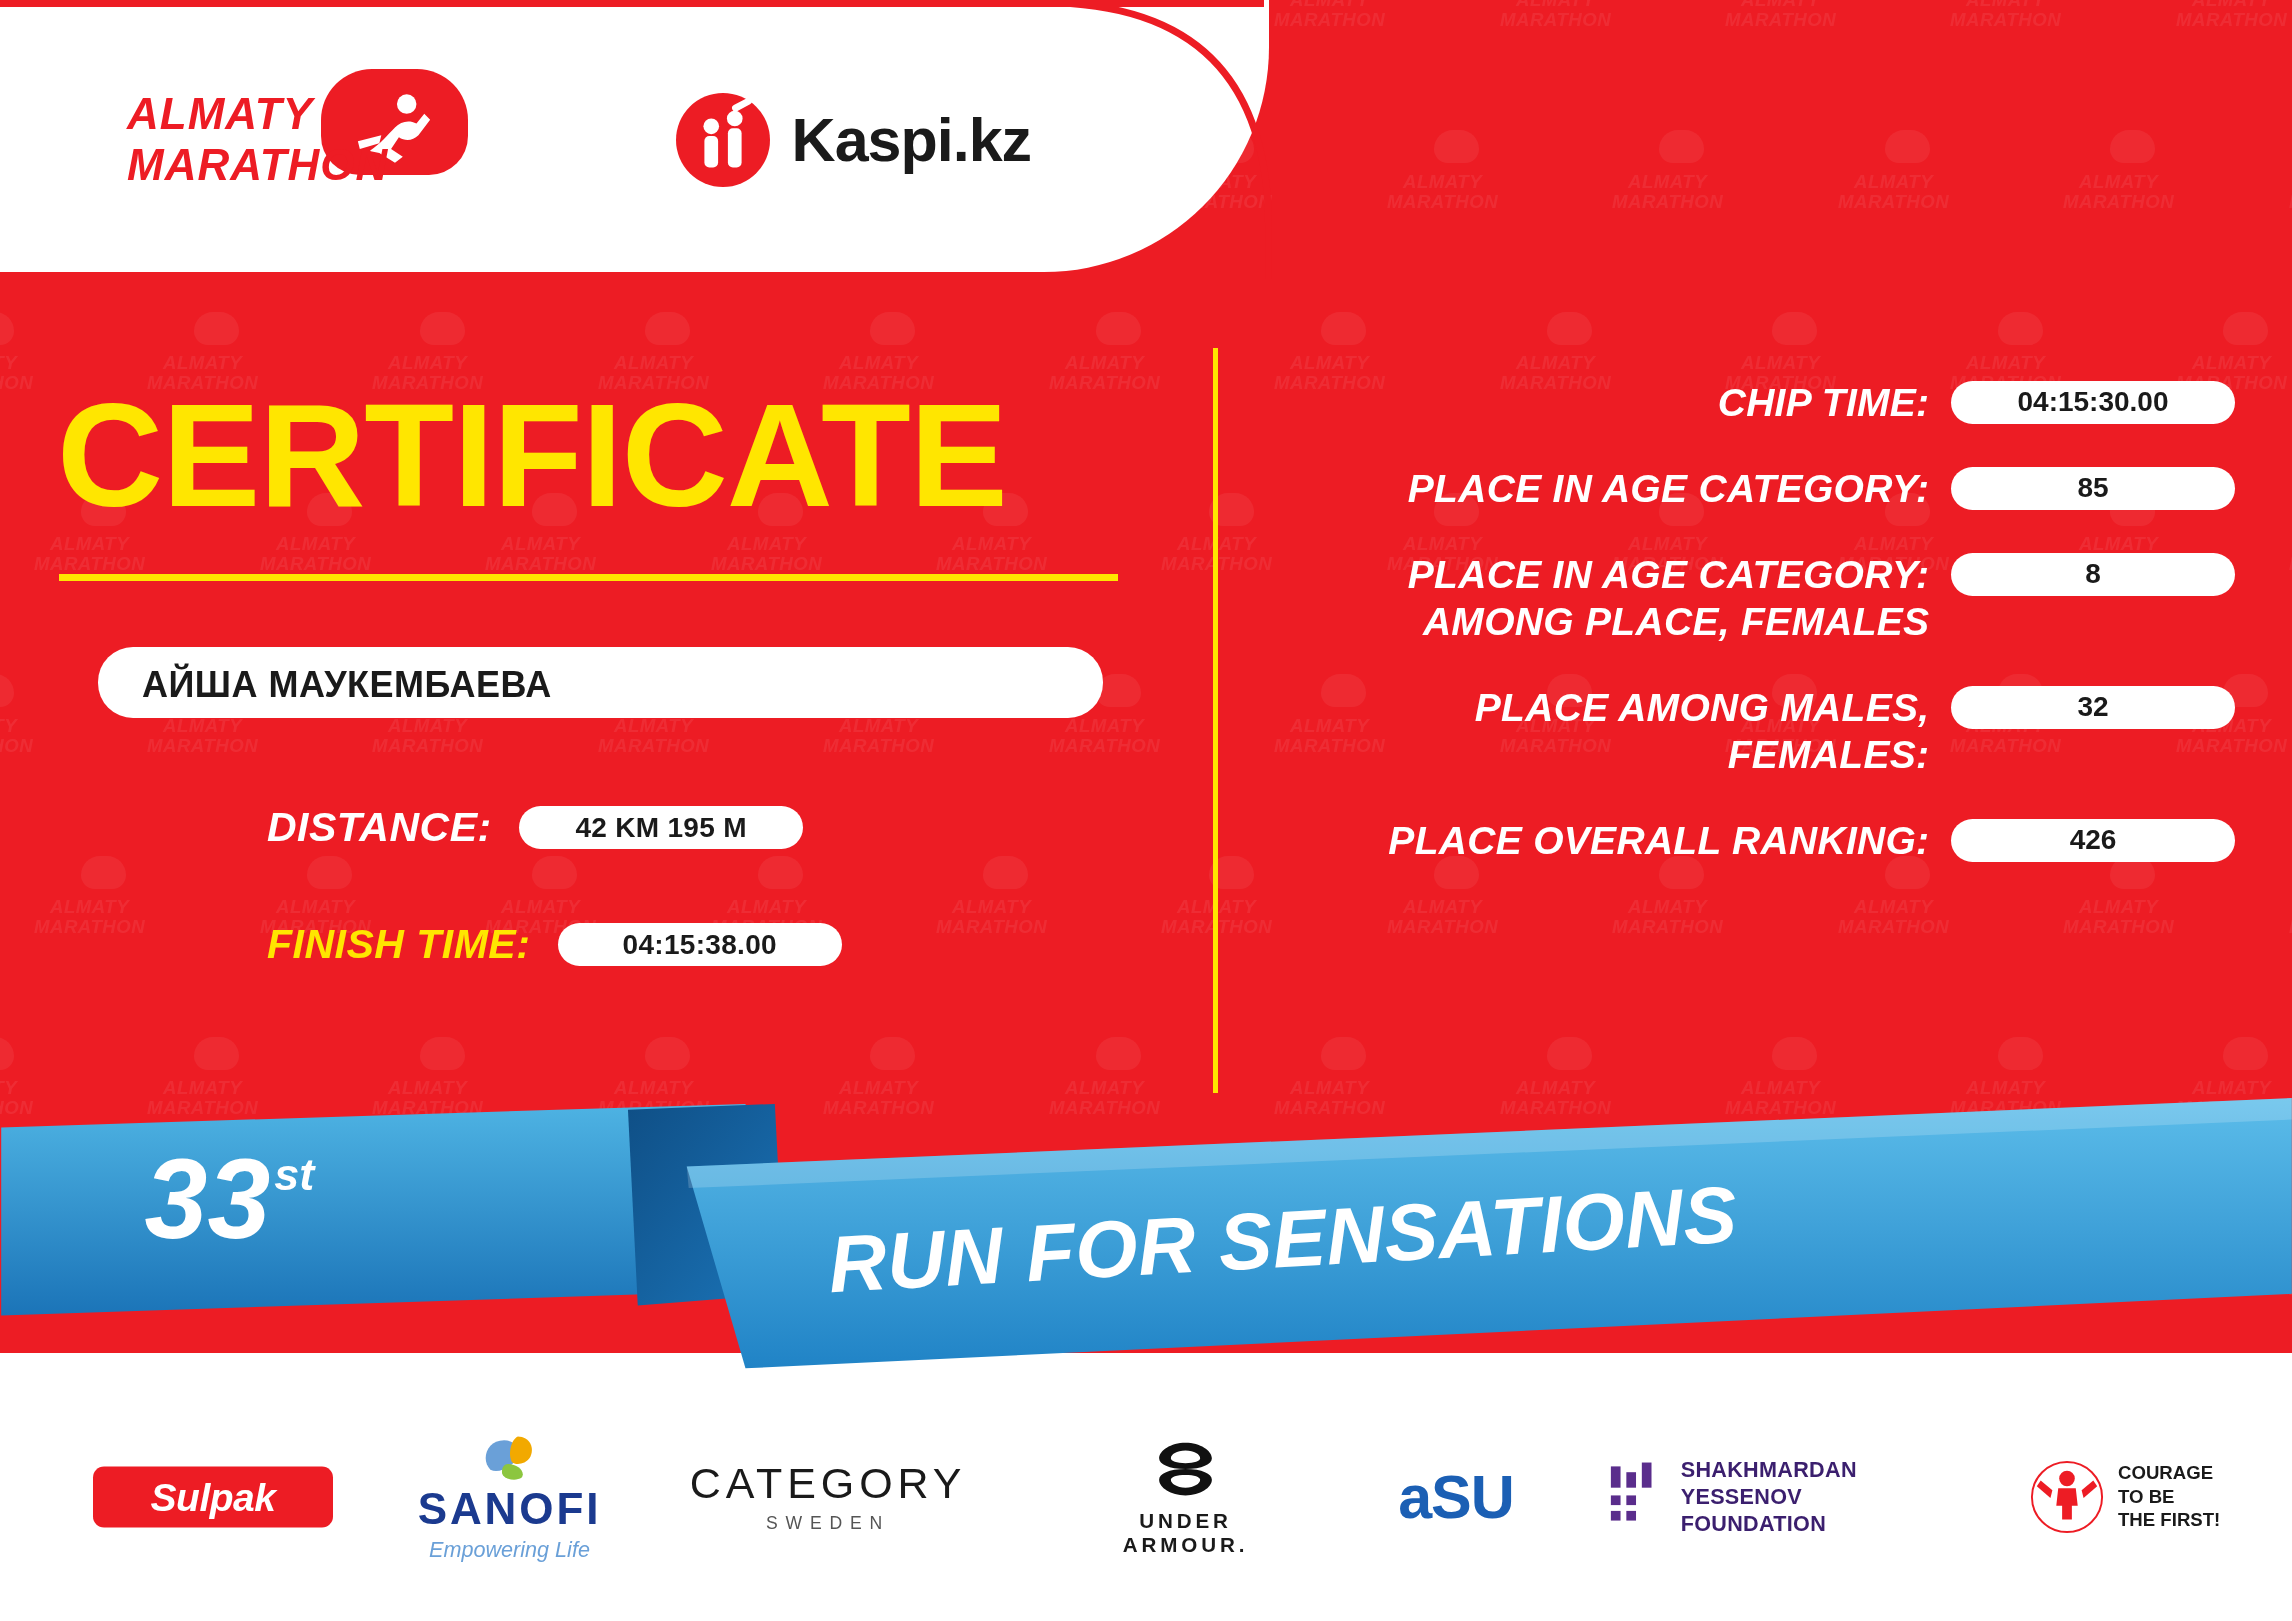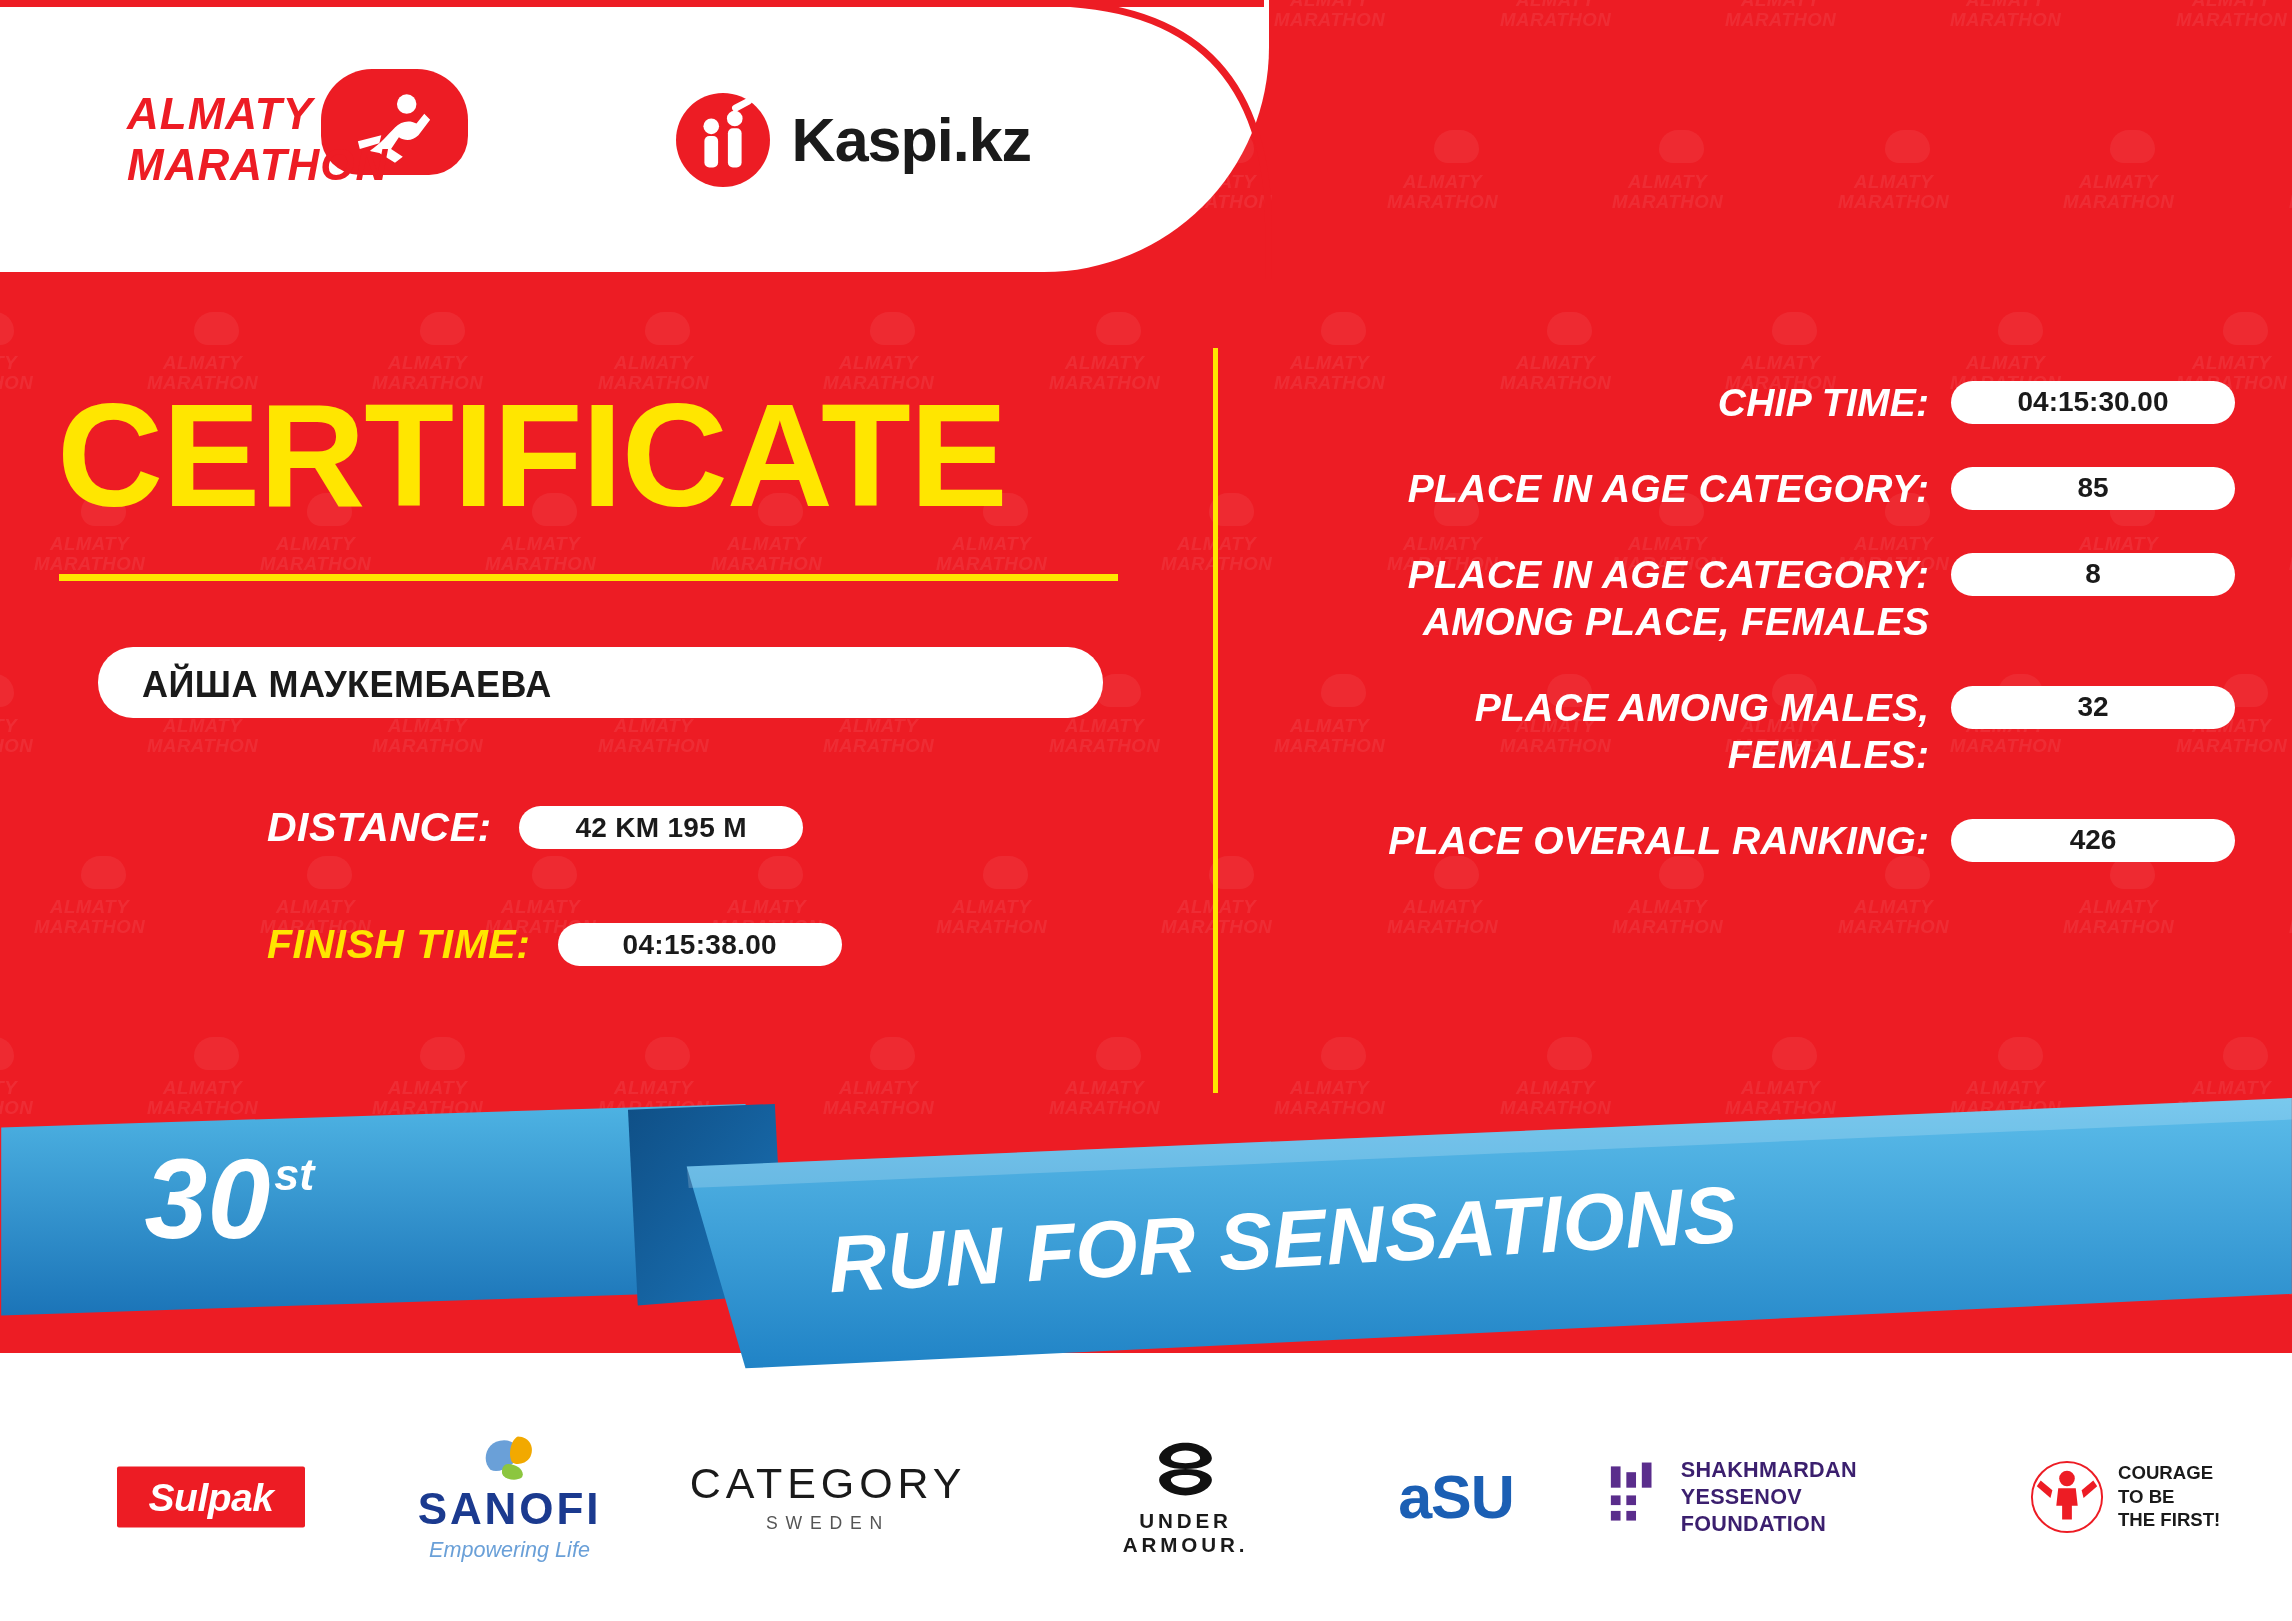--- a/index.html
+++ b/index.html
@@ -339,31 +339,30 @@
     z-index: 30;
   }
   .sp {
     position: absolute;
     top: 50%;
     transform: translateY(-50%);
     text-align: center;
   }
   .sp-sulpak {
     left: 93px;
-    width: 188px;
+    width: 240px;
     height: 61px;
     background: #ed1c24;
-    border-radius: 2px;
+    border-radius: 11px;
     color: #ffffff;
     font-size: 39px;
     font-weight: 800;
     font-style: italic;
     line-height: 61px;
     letter-spacing: -0.5px;
-    margin-left: 24px;
   }
   .sp-sanofi { left: 392px; width: 235px; }
   .sp-sanofi .sn-name {
     color: #1b3a8f;
     font-size: 44px;
     font-weight: 700;
     letter-spacing: 2.9px;
     margin-top: 2px;
   }
   .sp-sanofi .sn-tag {
@@ -783,21 +782,21 @@
       <path d="M0 30 L760 6 L790 196 L0 222 Z" fill="url(#gradLeft)"></path>
 
       <path d="M640 12 L790 6 L800 200 L650 212 Z" fill="url(#gradFold)"></path>
 
       <path d="M700 70 L2339 0 L2339 200 L760 276 Z" fill="url(#gradRight)"></path>
 
       <path d="M700 70 L2339 0 L2339 22 L702 92 Z" fill="#ffffff" opacity="0.18"></path>
     </svg>
   </div>
   <div class="ribbon-date">
-    <span class="day">30</span>
+    <span class="day">33</span>
     <span class="sup">st</span>
   </div>
   <div class="ribbon-slogan">RUN FOR SENSATIONS</div>
 
   <div class="sponsors">
 
     <div class="sp sp-sulpak">Sulpak</div>
 
     <div class="sp sp-sanofi">
       <svg width="98" height="51" viewBox="0 0 100 52" style="display:block;margin:0 auto">

